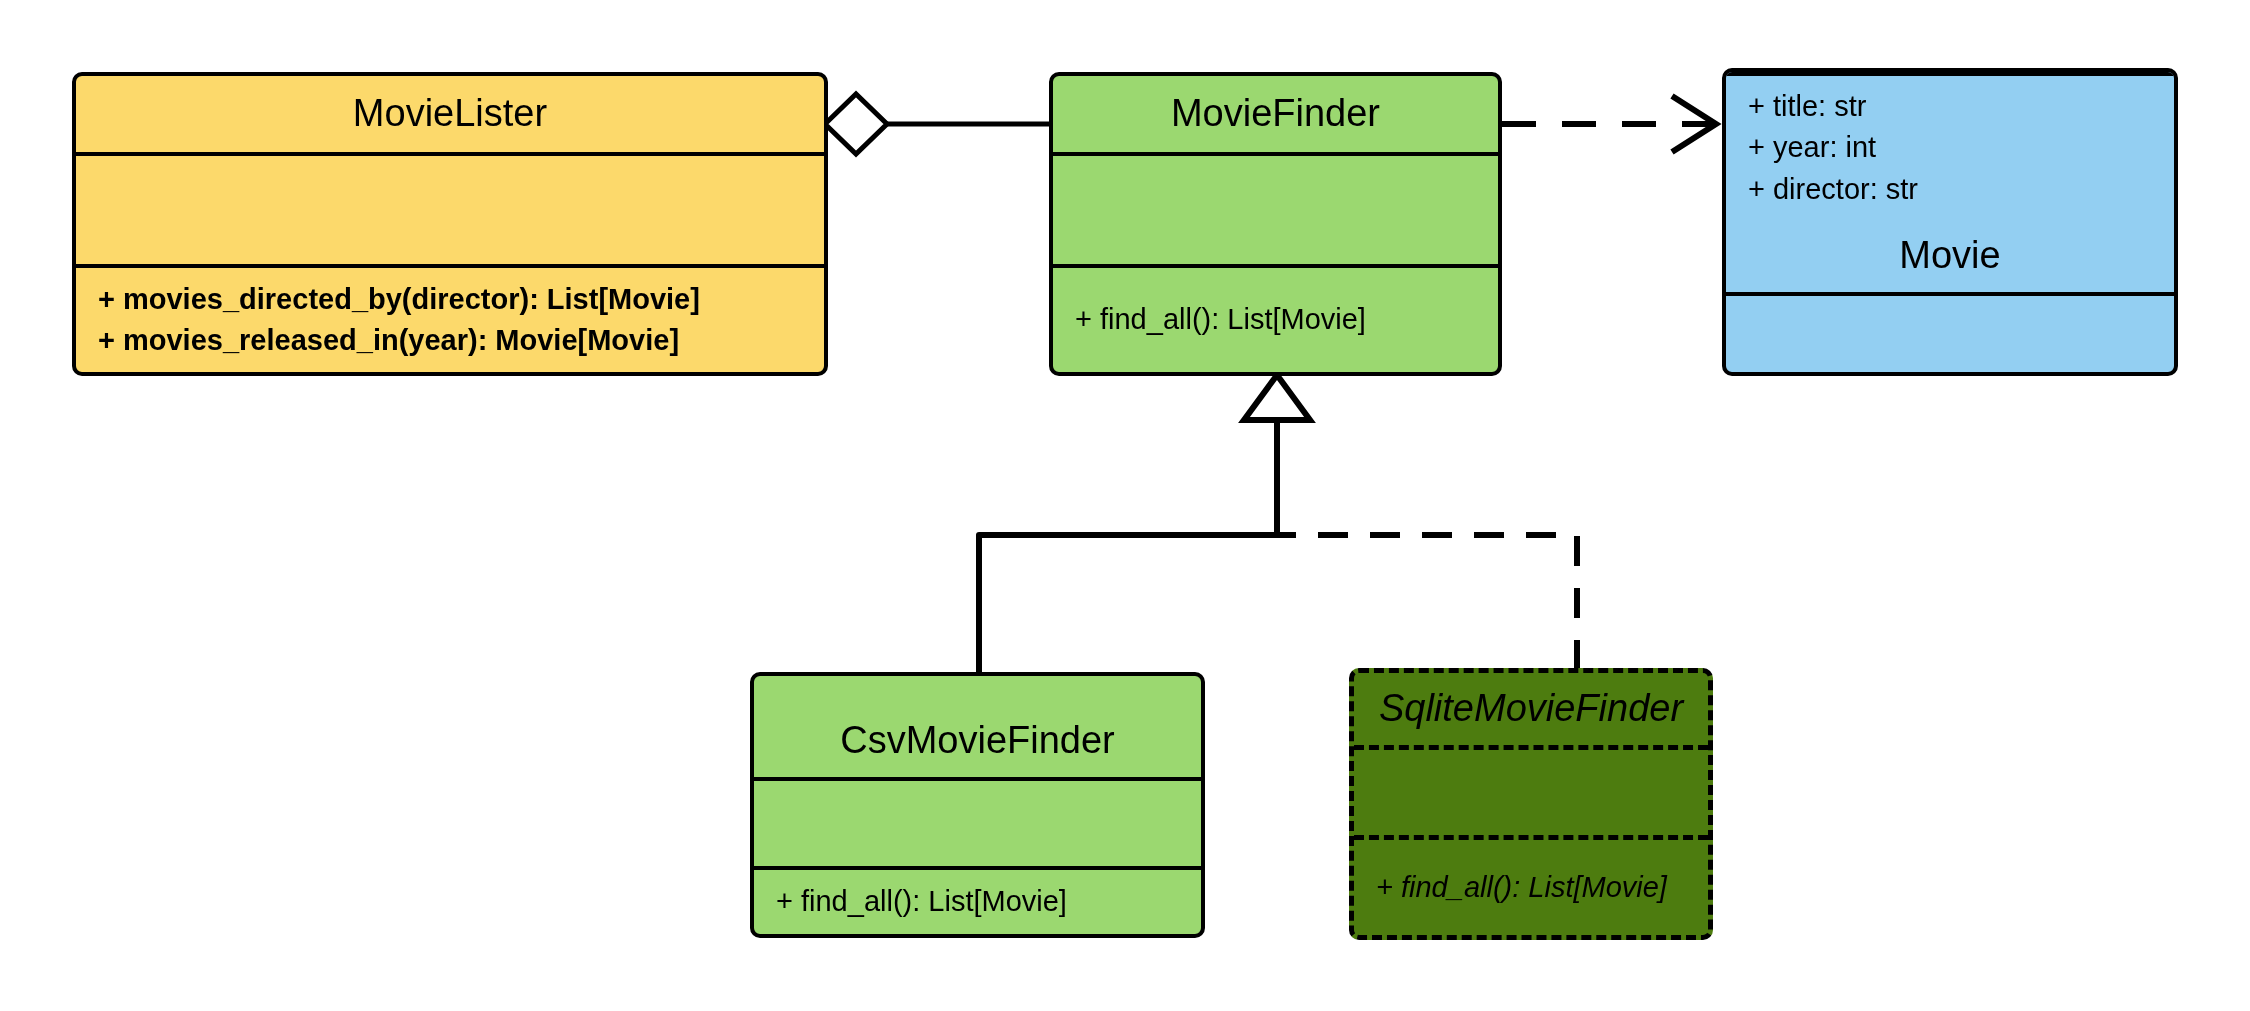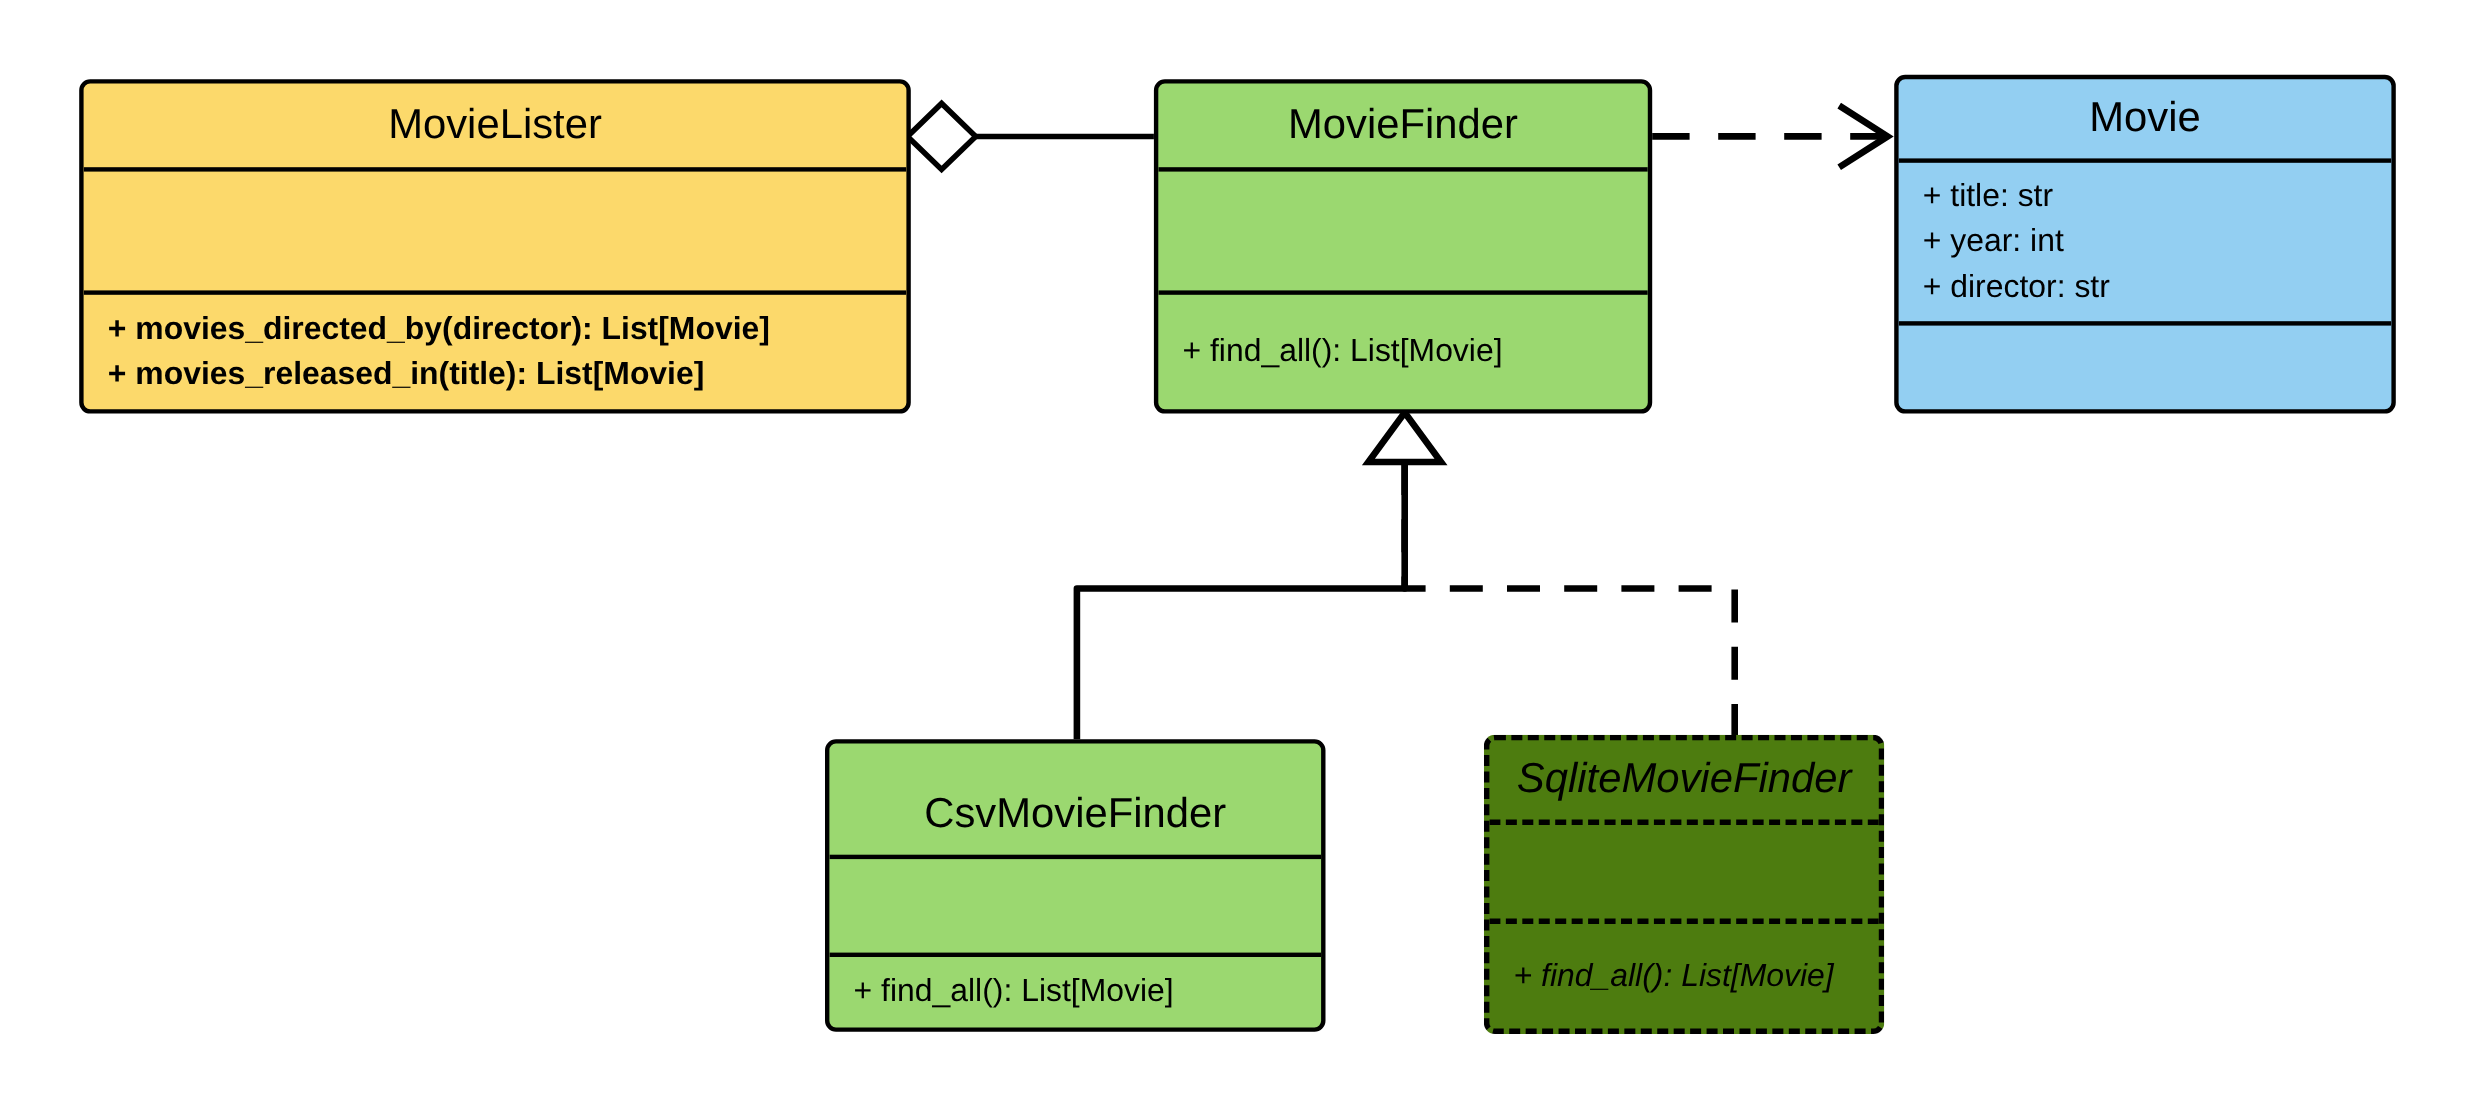--- a/index.html
+++ b/index.html
@@ -107,47 +107,47 @@
   </svg>
 
   <div class="uml-class" style="left:72px; top:72px; width:756px; height:304px; background:#FCD96B;">
     <div class="compartment title-comp" style="height:76px;">
       <span class="class-name">MovieLister</span>
     </div>
     <div class="compartment sep" style="height:112px;"></div>
     <div class="compartment sep" style="flex:1 1 auto;font-weight:bold;">
       <div class="members-list">
         <div class="member">+ movies_directed_by(director): List[Movie]</div>
-        <div class="member">+ movies_released_in(title): List[Movie]</div>
+        <div class="member">+ movies_released_in(year): Movie[Movie]</div>
       </div>
     </div>
   </div>
 
   <div class="uml-class" style="left:1049px; top:72px; width:453px; height:304px; background:#9BD870;">
     <div class="compartment title-comp" style="height:76px;align-items:center;">
       <span class="class-name">MovieFinder</span>
     </div>
     <div class="compartment sep" style="height:112px;"></div>
     <div class="compartment sep" style="flex:1 1 auto;">
       <div class="members-list">
         <div class="member">+ find_all(): List[Movie]</div>
       </div>
     </div>
   </div>
 
   <div class="uml-class" style="left:1722px; top:68px; width:456px; height:308px; background:#93CFF2;">
-    <div class="compartment title-comp" style="height:72px;">
-      <span class="class-name">Movie</span>
-    </div>
     <div class="compartment sep" style="height:148px;">
       <div class="members-list">
         <div class="member">+ title: str</div>
         <div class="member">+ year: int</div>
         <div class="member">+ director: str</div>
       </div>
+    </div>
+    <div class="compartment title-comp" style="height:72px;">
+      <span class="class-name">Movie</span>
     </div>
     <div class="compartment sep" style="flex:1 1 auto;"></div>
   </div>
 
   <div class="uml-class" style="left:750px; top:672px; width:455px; height:266px; background:#9BD870;">
     <div class="compartment title-comp" style="height:73px;margin-top:28px;">
       <span class="class-name">CsvMovieFinder</span>
     </div>
     <div class="compartment sep" style="height:89px;"></div>
     <div class="compartment sep" style="flex:1 1 auto;">

